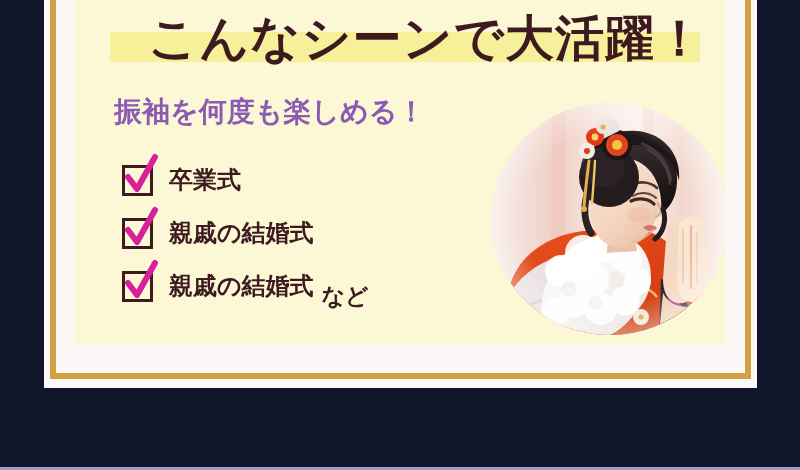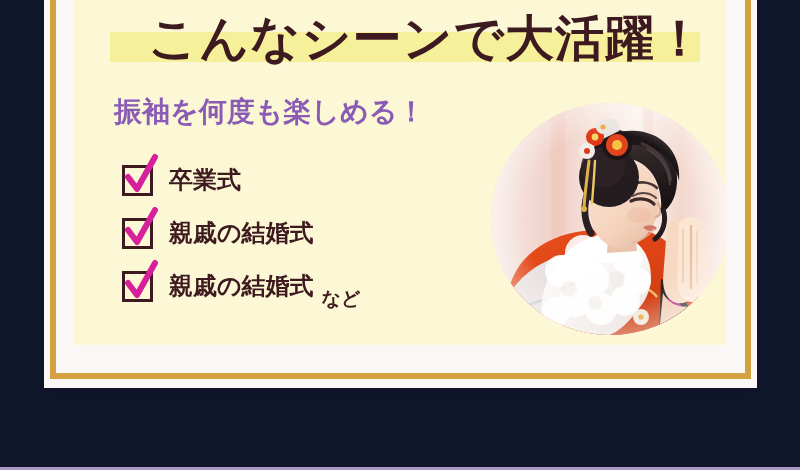--- a/index.html
+++ b/index.html
@@ -148,21 +148,21 @@
     overflow: visible;
   }
   .check-label {
     font-size: 24px;
     font-weight: 700;
     line-height: 1;
     color: #3d1a1f;
     white-space: nowrap;
   }
   .check-suffix {
-    font-size: 19px;
+    font-size: 23px;
     font-weight: 700;
     line-height: 1;
     color: #3d1a1f;
     margin-left: 8px;
     align-self: flex-end;
     padding-bottom: 4px;
     white-space: nowrap;
   }
 
   

